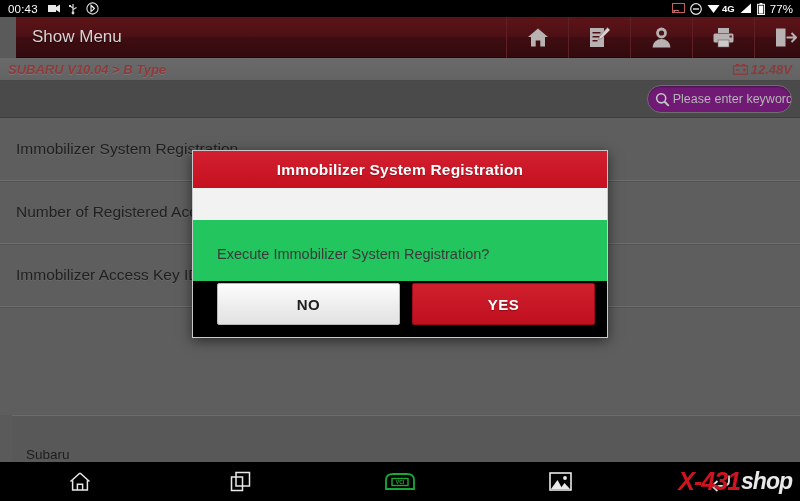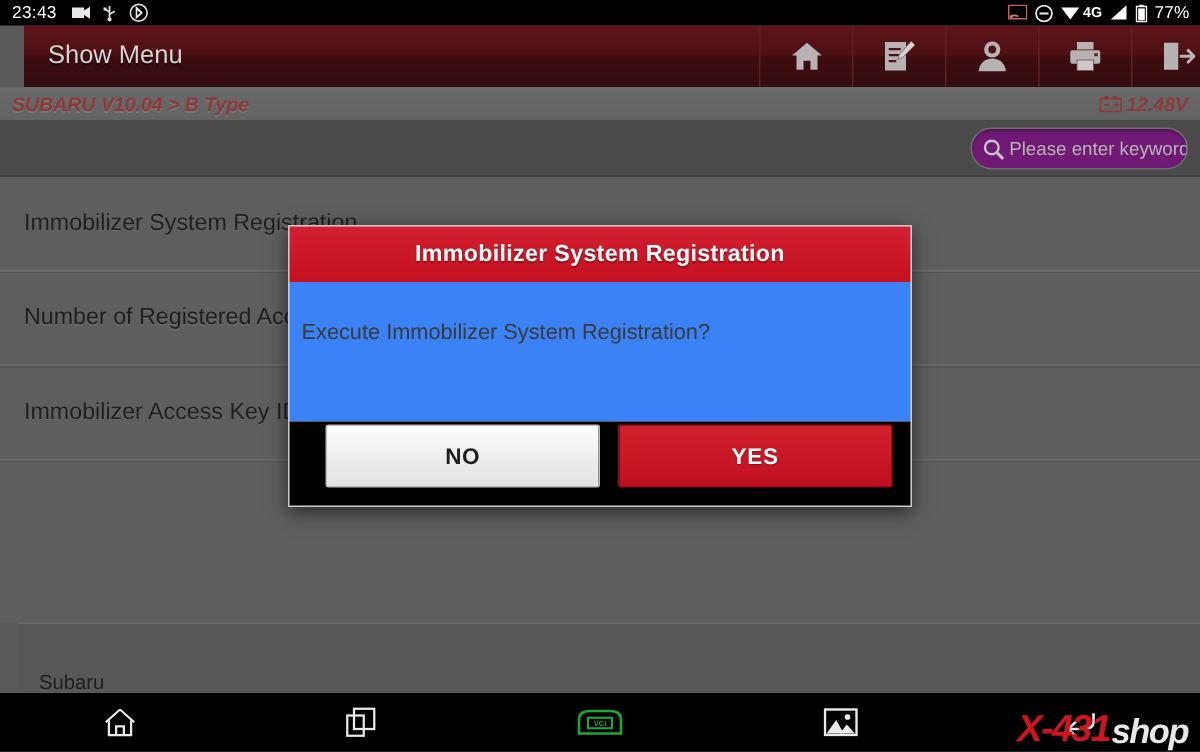--- a/index.html
+++ b/index.html
@@ -136,21 +136,21 @@
     background: #000;
     display: flex; align-items: center;
   }
   .nav-btn {
     flex: 1; height: 39px;
     display: flex; align-items: center; justify-content: center;
   }
   #watermark {
     position: absolute; right: 2px; top: 462px;
     width: 142px; height: 39px;
-    display: flex; align-items: flex-end; justify-content: flex-end;
+    display: flex; align-items: center; justify-content: flex-end;
     padding-right: 6px;
     pointer-events: none;
   }
   .wm-x {
     font-size: 25px; font-weight: bold; font-style: italic;
     color: #cf1420; letter-spacing: -1px;
     text-shadow: 0 0 2px rgba(0,0,0,.8);
   }
   .wm-shop {
     font-size: 23px; font-weight: bold; font-style: italic;
@@ -173,22 +173,23 @@
     display: flex; align-items: center; justify-content: center;
   }
   #dialog-title .dlg-title-text {
     color: #ffffff; font-size: 15.5px; font-weight: bold;
     letter-spacing: .2px;
     text-shadow: 0 1px 1px rgba(0,0,0,.3);
   }
   #dialog-body {
     flex: 1;
     display: flex; align-items: flex-start;
-    padding: 26px 0 0 8px;
-    background: #3b82f6;
+    padding: 26px 0 0 24px;
+    background: #22c55e;
+    margin-top: 32px;
   }
   #dialog-body .dlg-msg { font-size: 14.5px; color: #3a3a3a; }
   #dialog-actions {
     height: 56px;
     display: flex; align-items: center; gap: 12px;
     padding: 0 12px 10px 24px;
     background: #000000;
     justify-content: center;
   }
   .dlg-btn {
@@ -209,21 +210,21 @@
     color: #ffffff;
     text-shadow: 0 1px 1px rgba(0,0,0,.3);
   }
 </style>
 </head>
 <body>
 
 <div id="screen">
 
   <div id="statusbar">
-    <span class="clock">23:43</span>
+    <span class="clock">00:43</span>
     <span class="sb-left">
       <svg class="sb-ico" width="13" height="11" viewBox="0 0 13 11">
         <path d="M0 2 L8 2 L8 9 L0 9 Z M8 4 L12 1.5 L12 9.5 L8 7 Z" fill="#e8e8e8"></path>
       </svg>
       <svg class="sb-ico" width="11" height="12" viewBox="0 0 11 12">
         <path d="M5 1 L5 9" stroke="#d8d8d8" stroke-width="1.2" fill="none"></path>
         <circle cx="5" cy="10" r="1.4" fill="#d8d8d8"></circle>
         <path d="M5 5 L2 3 M5 6.5 L8.5 4.5" stroke="#d8d8d8" stroke-width="1.1" fill="none"></path>
         <rect x="1" y="2" width="2" height="2" fill="#d8d8d8"></rect>
       </svg>

